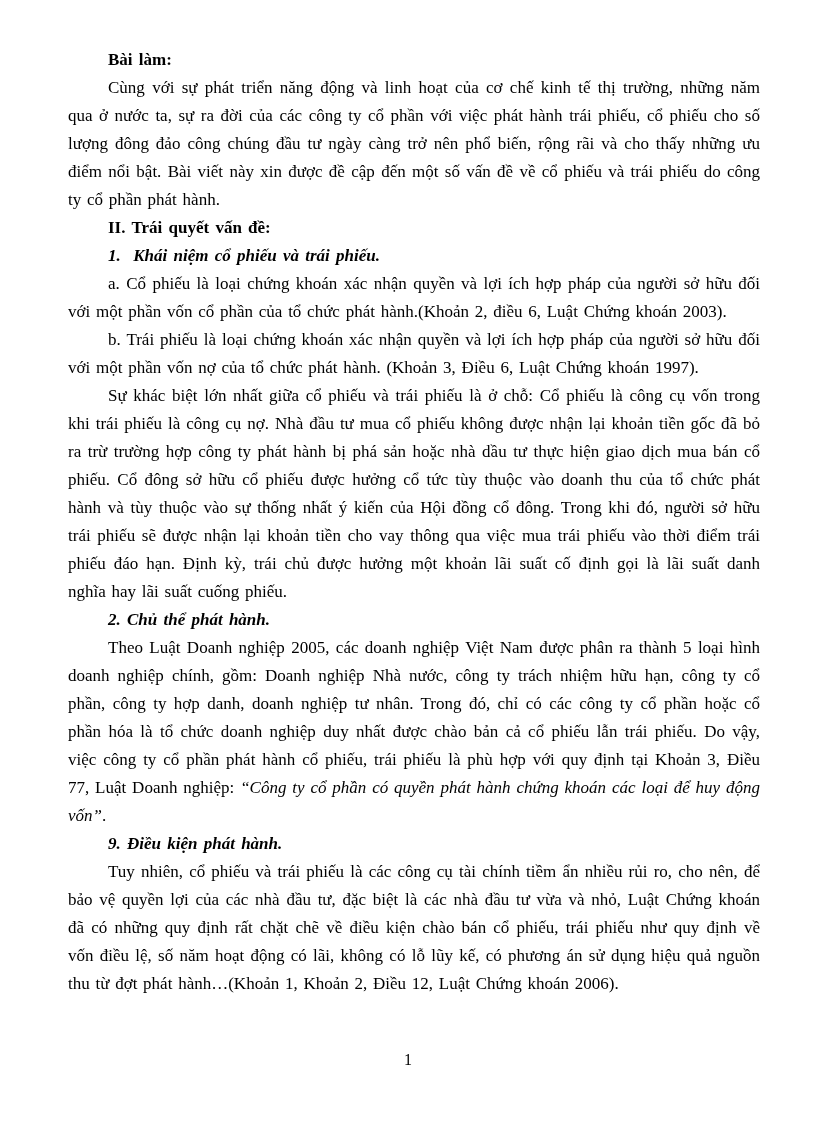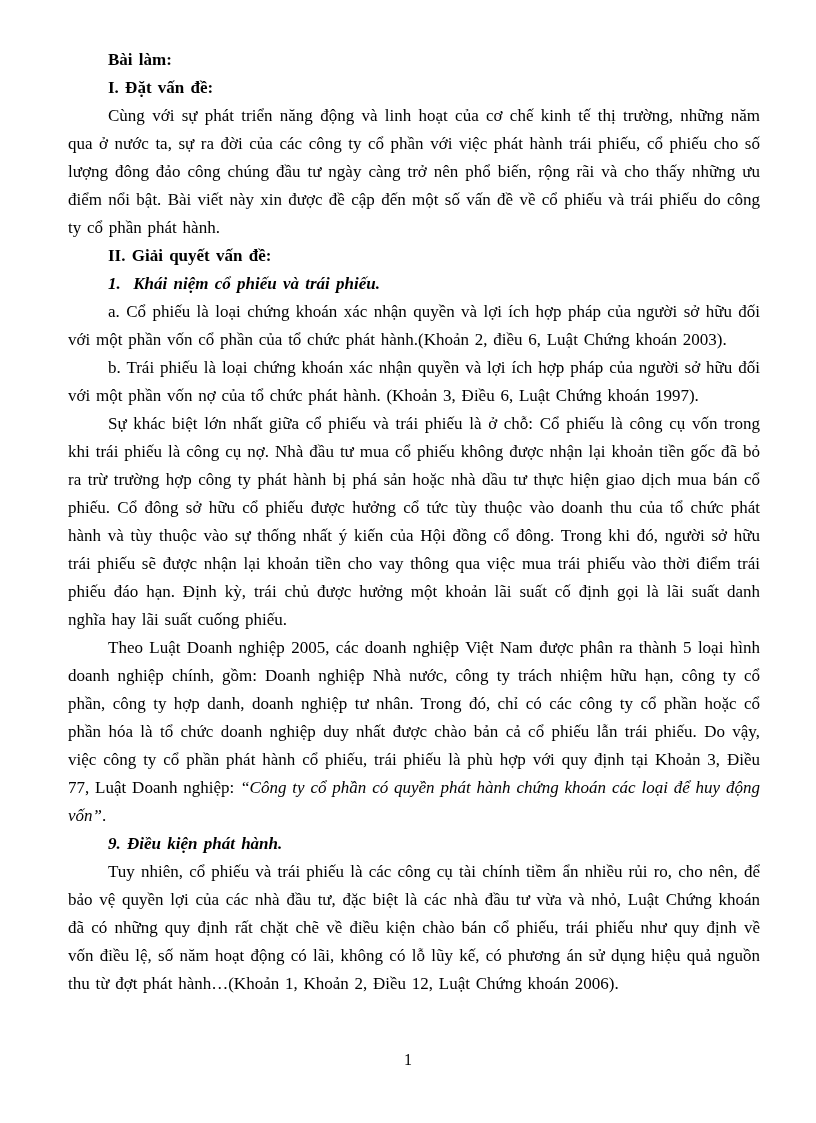--- a/index.html
+++ b/index.html
@@ -53,27 +53,27 @@
     text-align: center;
     font-size: 16px;
   }
 </style>
 </head>
 <body>
 
 <div class="page">
   <div class="content">
     <p class="hb">Bài làm:</p>
-    <p class="hb">I. Đặt vấn đề:</p>
     <p>Cùng với sự phát triển năng động và linh hoạt của cơ chế kinh tế thị trường, những năm qua ở nước ta, sự ra đời của các công ty cổ phần với việc phát hành trái phiếu, cổ phiếu cho số lượng đông đảo công chúng đầu tư ngày càng trở nên phổ biến, rộng rãi và cho thấy những ưu điểm nổi bật. Bài viết này xin được đề cập đến một số vấn đề về cổ phiếu và trái phiếu do công ty cổ phần phát hành.</p>
-    <p class="hb">II. Giải quyết vấn đề:</p>
+    <p class="hb">II. Trái quyết vấn đề:</p>
     <p class="hbi">1.&nbsp; Khái niệm cổ phiếu và trái phiếu.</p>
     <p>a. Cổ phiếu là loại chứng khoán xác nhận quyền và lợi ích hợp pháp của người sở hữu đối với một phần vốn cổ phần của tổ chức phát hành.(Khoản 2, điều 6, Luật Chứng khoán 2003).</p>
     <p>b. Trái phiếu là loại chứng khoán xác nhận quyền và lợi ích hợp pháp của người sở hữu đối với một phần vốn nợ của tổ chức phát hành. (Khoản 3, Điều 6, Luật Chứng khoán 1997).</p>
     <p>Sự khác biệt lớn nhất giữa cổ phiếu và trái phiếu là ở chỗ: Cổ phiếu là công cụ vốn trong khi trái phiếu là công cụ nợ. Nhà đầu tư mua cổ phiếu không được nhận lại khoản tiền gốc đã bỏ ra trừ trường hợp công ty phát hành bị phá sản hoặc nhà dầu tư thực hiện giao dịch mua bán cổ phiếu. Cổ đông sở hữu cổ phiếu được hưởng cổ tức tùy thuộc vào doanh thu của tổ chức phát hành và tùy thuộc vào sự thống nhất ý kiến của Hội đồng cổ đông. Trong khi đó, người sở hữu trái phiếu sẽ được nhận lại khoản tiền cho vay thông qua việc mua trái phiếu vào thời điểm trái phiếu đáo hạn. Định kỳ, trái chủ được hưởng một khoản lãi suất cố định gọi là lãi suất danh nghĩa hay lãi suất cuống phiếu.</p>
+    <p class="hbi">2. Chủ thể phát hành.</p>
     <p>
       <span>Theo Luật Doanh nghiệp 2005, các doanh nghiệp Việt Nam được phân ra thành 5 loại hình doanh nghiệp chính, gồm: Doanh nghiệp Nhà nước, công ty trách nhiệm hữu hạn, công ty cổ phần, công ty hợp danh, doanh nghiệp tư nhân. Trong đó, chỉ có các công ty cổ phần hoặc cổ phần hóa là tổ chức doanh nghiệp duy nhất được chào bản cả cổ phiếu lẫn trái phiếu. Do vậy, việc công ty cổ phần phát hành cổ phiếu, trái phiếu là phù hợp với quy định tại Khoản 3, Điều 77, Luật Doanh nghiệp: </span><span class="italic-quote">“Công ty cổ phần có quyền phát hành chứng khoán các loại để huy động vốn”</span><span>.</span>
     </p>
     <p class="hbi">9. Điều kiện phát hành.</p>
     <p>Tuy nhiên, cổ phiếu và trái phiếu là các công cụ tài chính tiềm ẩn nhiều rủi ro, cho nên, để bảo vệ quyền lợi của các nhà đầu tư, đặc biệt là các nhà đầu tư vừa và nhỏ, Luật Chứng khoán đã có những quy định rất chặt chẽ về điều kiện chào bán cổ phiếu, trái phiếu như quy định về vốn điều lệ, số năm hoạt động có lãi, không có lỗ lũy kế, có phương án sử dụng hiệu quả nguồn thu từ đợt phát hành…(Khoản 1, Khoản 2, Điều 12, Luật Chứng khoán 2006).</p>
   </div>
   <div class="page-number">1</div>
 </div>
 
 </body></html>

